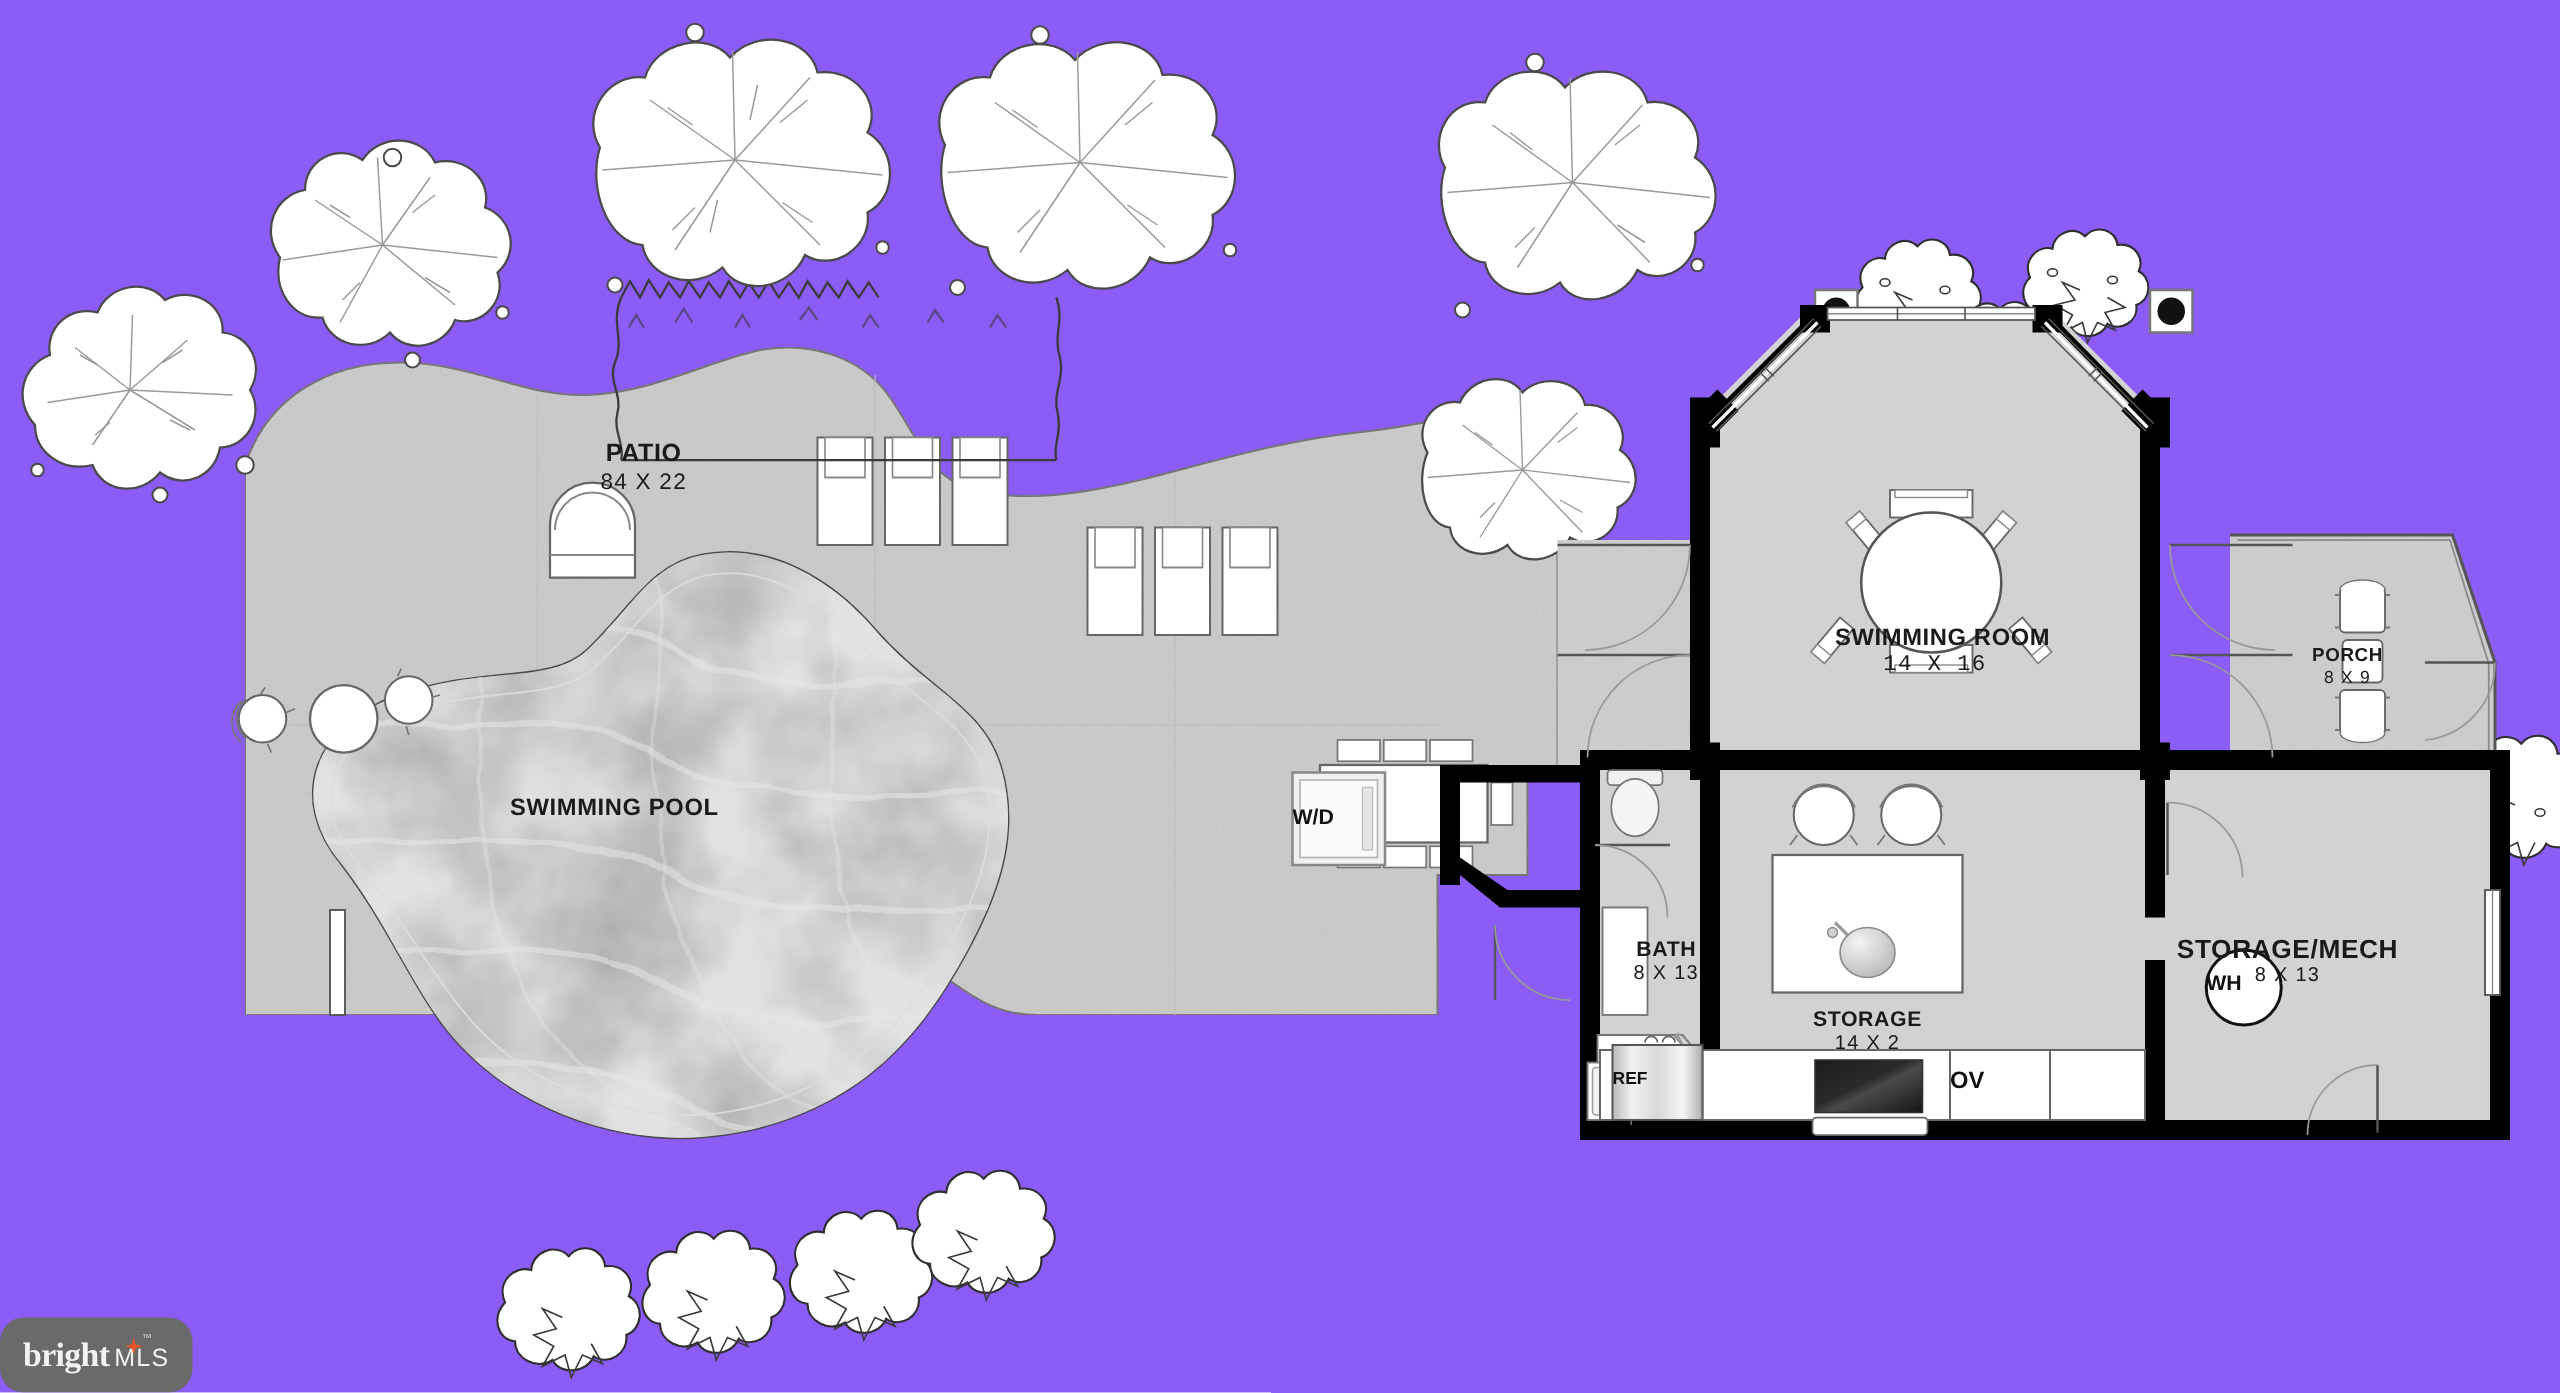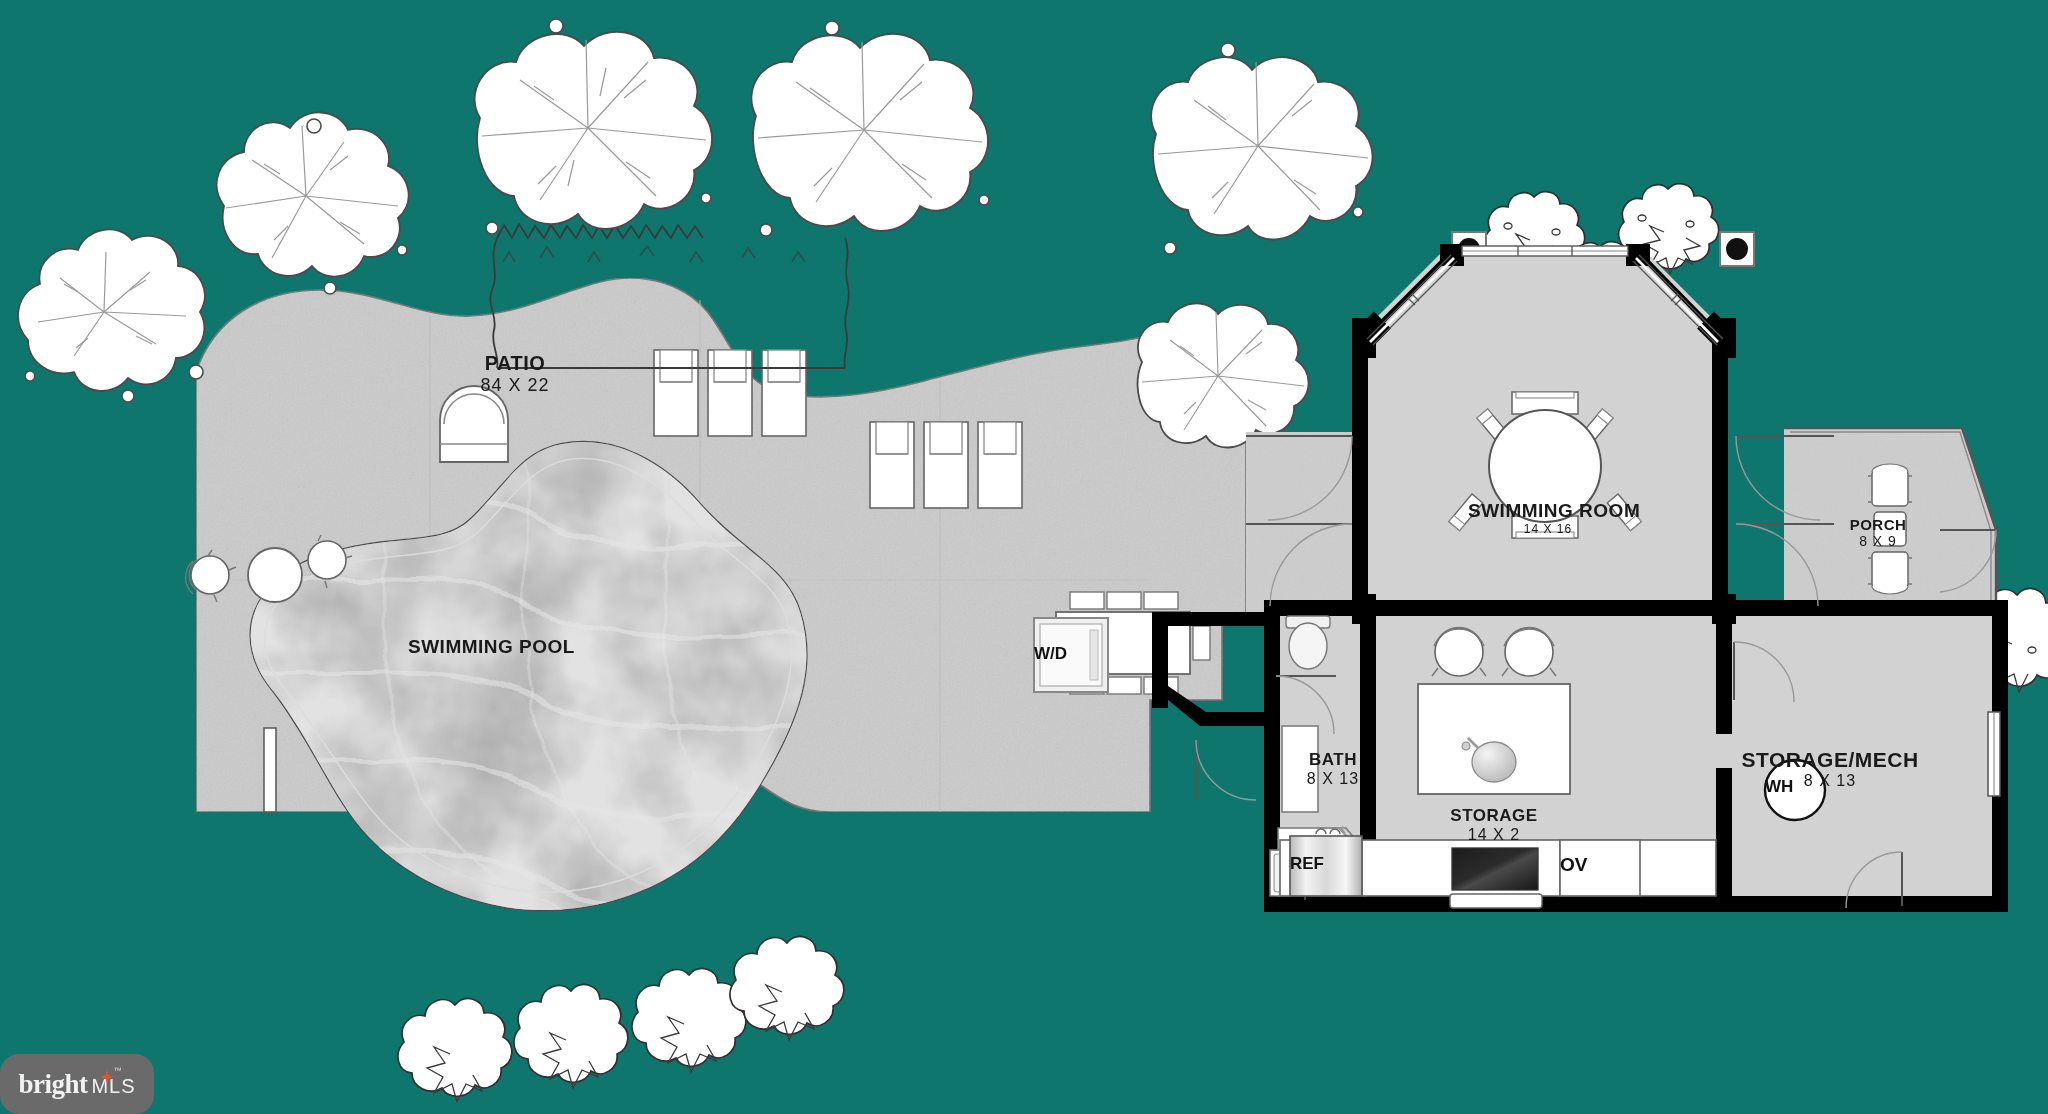--- a/index.html
+++ b/index.html
@@ -1,21 +1,21 @@
 <!DOCTYPE html>
 <html><head>
 <meta charset="utf-8">
 <title>Pool House Floor Plan</title>
 <style>
   html,body{margin:0;padding:0;background:#ffffff;}
   body{
     width:2048px;height:1114px;overflow:hidden;position:relative;
     font-family:"Liberation Sans","DejaVu Sans",sans-serif;
   }
-  #stage{position:absolute;left:0;top:0;width:2048px;height:1114px;background:#0f766e;}
+  #stage{position:absolute;left:0;top:0;width:2048px;height:1114px;background:#8b5cf6;}
   svg#plan{position:absolute;left:0;top:0;width:2048px;height:1114px;}
 
   
   .roomlabel{position:absolute;text-align:center;color:#1a1a1a;
     font-family:"Liberation Sans","DejaVu Sans",sans-serif;
     white-space:nowrap;pointer-events:none;}
   .roomlabel .nm{display:block;font-weight:700;letter-spacing:.5px;}
   .roomlabel .dm{display:block;font-weight:400;letter-spacing:1px;}
 
   .applbl{position:absolute;font-weight:700;color:#111;
@@ -684,21 +684,21 @@
   <span class="nm" style="font-size:20px;">PATIO</span>
   <span class="dm" style="font-size:18px;">84 X 22</span>
 </div>
 
 <div class="roomlabel" style="left:408px;top:636px;width:150px;">
   <span class="nm" style="font-size:19px;">SWIMMING POOL</span>
 </div>
 
 <div class="roomlabel" style="left:1468px;top:500px;width:160px;">
   <span class="nm" style="font-size:19px;">SWIMMING ROOM</span>
-  <span class="dm" style="font-size:12px;">14 X 16</span>
+  <span class="dm" style="font-size:18px;font-family:Liberation Mono, monospace;">14 X 16</span>
 </div>
 
 <div class="roomlabel" style="left:1838px;top:516px;width:80px;">
   <span class="nm" style="font-size:15px;">PORCH</span>
   <span class="dm" style="font-size:14px;">8 X 9</span>
 </div>
 
 <div class="roomlabel" style="left:1293px;top:750px;width:80px;">
   <span class="nm" style="font-size:17px;">BATH</span>
   <span class="dm" style="font-size:16px;">8 X 13</span>
@@ -709,21 +709,21 @@
   <span class="dm" style="font-size:16px;">14 X 2</span>
 </div>
 
 <div class="roomlabel" style="left:1740px;top:748px;width:180px;">
   <span class="nm" style="font-size:21px;">STORAGE/MECH</span>
   <span class="dm" style="font-size:16px;">8 X 13</span>
 </div>
 
 <div class="applbl" style="left:1034px;top:644px;width:74px;font-size:17px;">W/D</div>
 
-<div class="applbl" style="left:1290px;top:854px;width:72px;font-size:17px;">REF</div>
+<div class="applbl" style="left:1290px;top:854px;width:72px;font-size:14px;">REF</div>
 
 <div class="applbl" style="left:1560px;top:854px;width:80px;font-size:19px;">OV</div>
 
 <div class="applbl" style="left:1765px;top:777px;width:60px;font-size:17px;">WH</div>
 
 <div id="watermark">
   <div id="wmtext">
     <span>bright</span><span class="mls">MLS</span>
     <svg id="wmstar" viewBox="0 0 20 20">
       <path d="M10,0 L12.2,7.8 L20,10 L12.2,12.2 L10,20 L7.8,12.2 L0,10 L7.8,7.8 Z" fill="#e8552b"></path>

